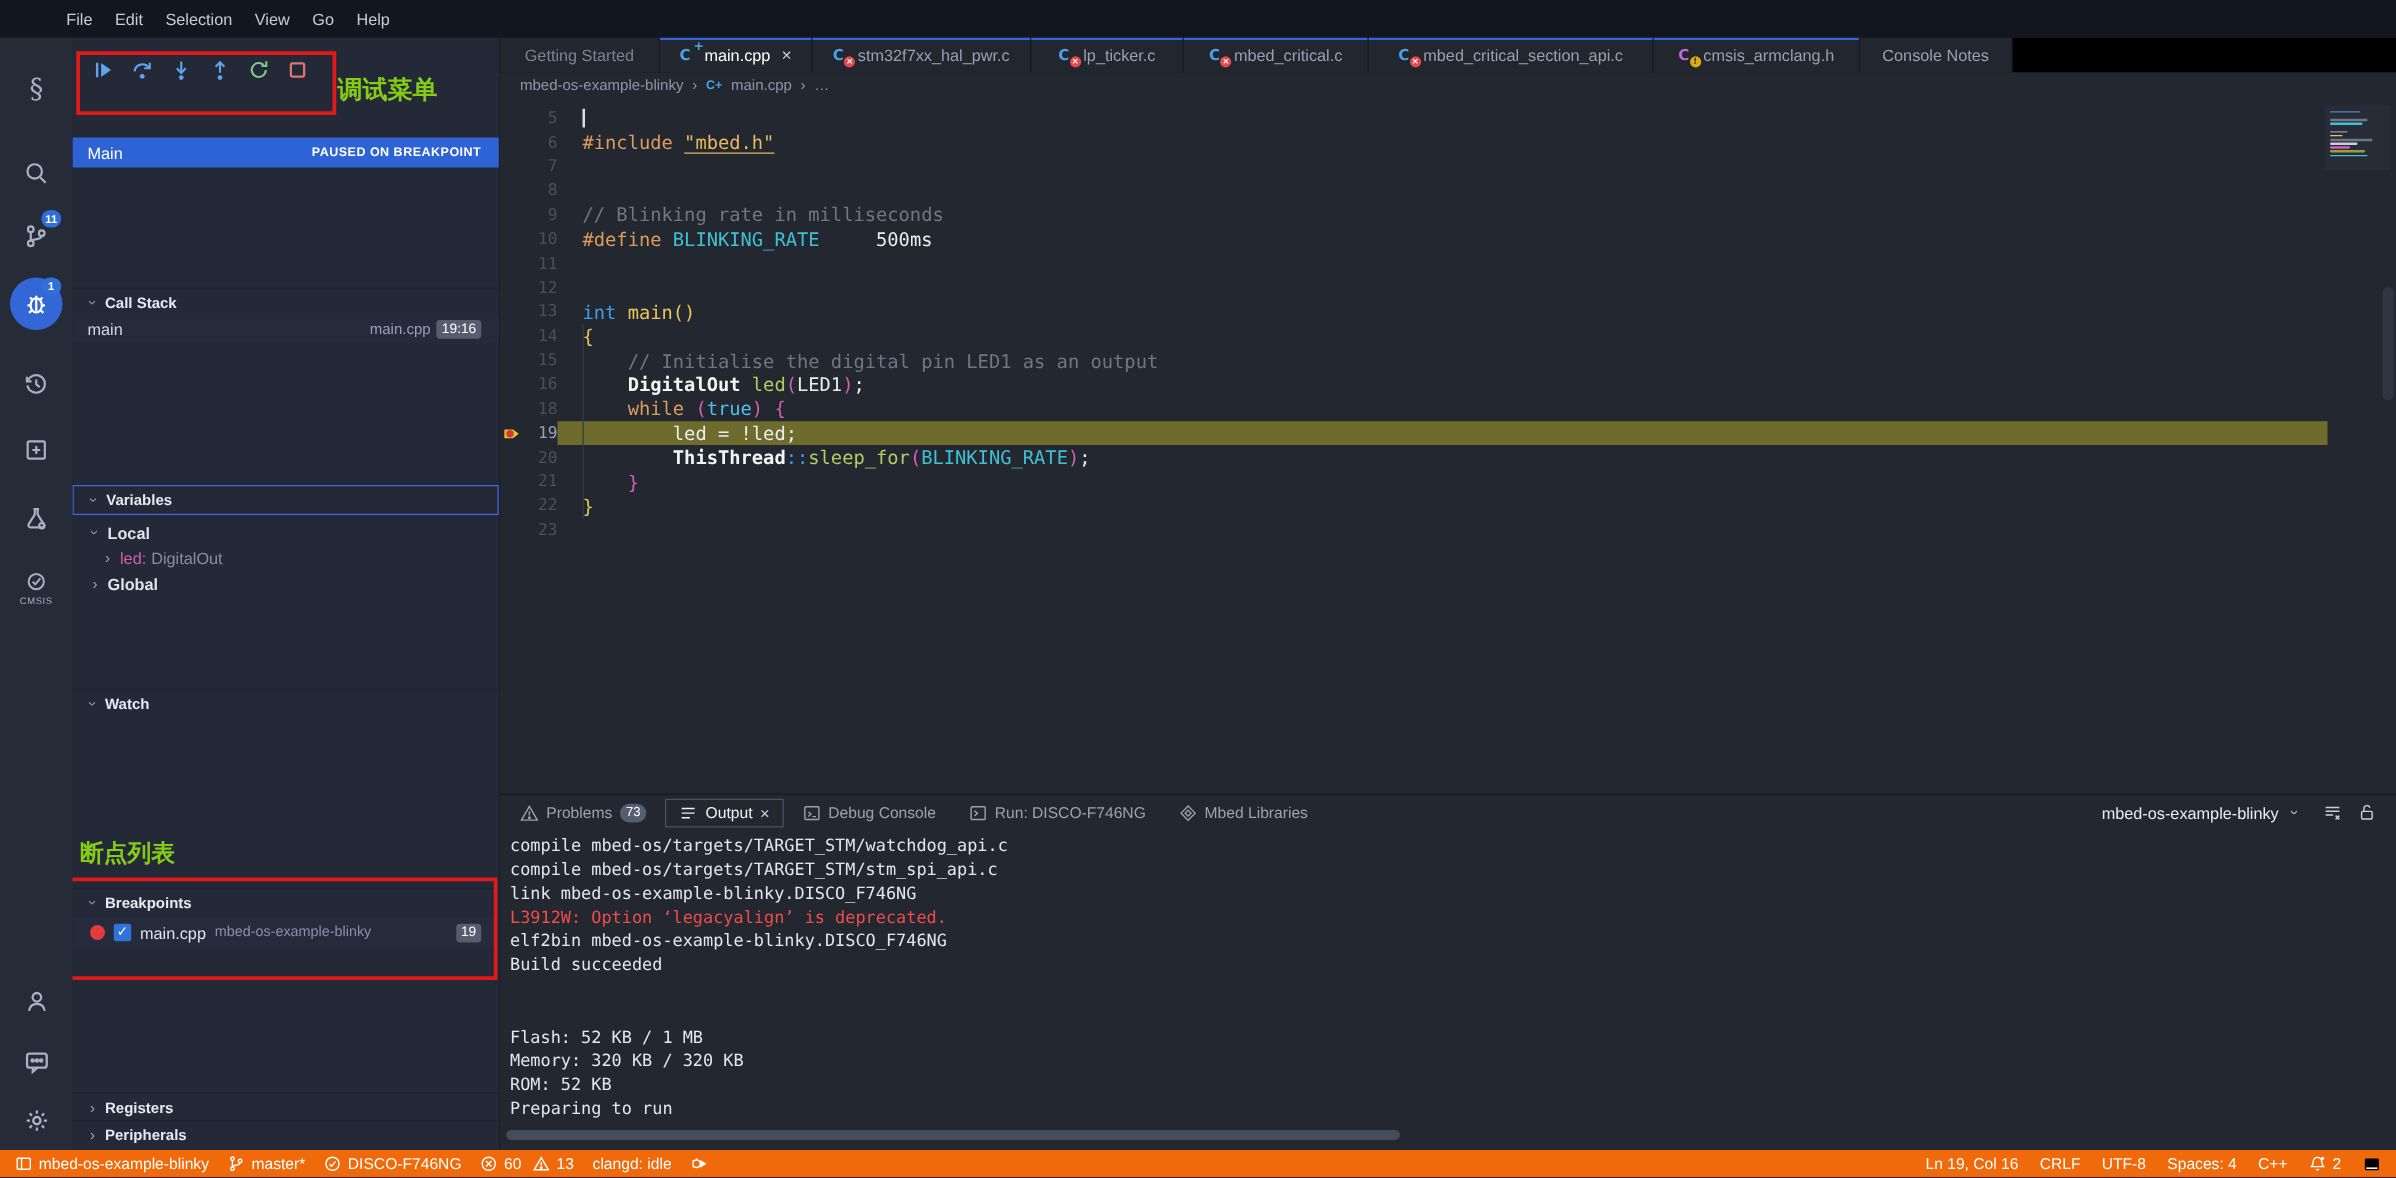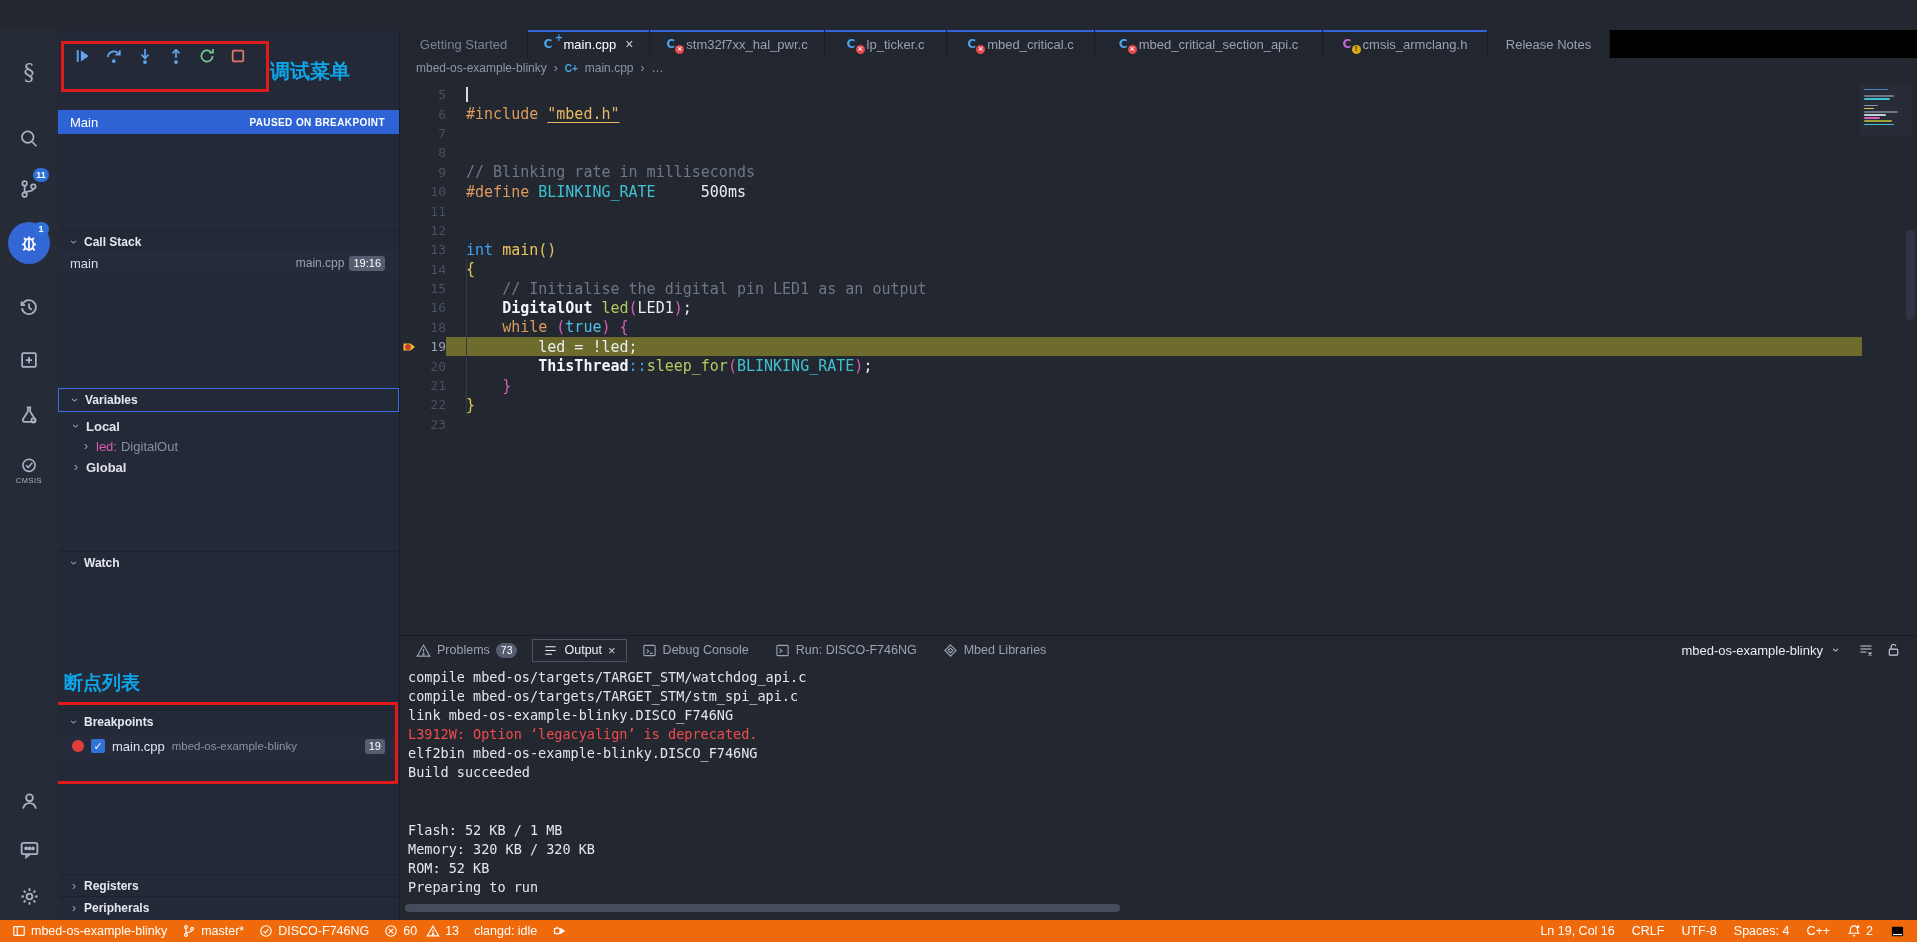--- a/index.html
+++ b/index.html
@@ -47,21 +47,21 @@
   .var-type{color:#878fa2;margin-left:4px;}
   .bp-row{position:absolute;top:704px;left:0;width:100%;height:24px;display:flex;align-items:center;gap:7px;
           padding:0 14px 0 14px;box-sizing:border-box;font-size:13px;color:#dde2ec;background:#262b3c;}
   .bp-dot{width:12px;height:12px;border-radius:50%;background:#e23c3c;flex:none;}
   .bp-check{width:14px;height:14px;border-radius:2px;background:#2f72d9;color:#fff;font-size:11px;
             line-height:14px;text-align:center;flex:none;}
   .bp-path{color:#8a92a6;font-size:11.5px;}
   .bp-badge{margin-left:auto;}
   
   .anno-box{position:absolute;border:3px solid #e01a1a;z-index:40;pointer-events:none;}
-  .anno-text{position:absolute;color:#0ea5e9;font-weight:bold;z-index:40;
+  .anno-text{position:absolute;color:#84cc16;font-weight:bold;z-index:40;
              font-family:"DejaVu Sans",sans-serif;}
   
   .tabbar{position:absolute;left:400px;top:30px;right:0;height:28px;background:#000000;display:flex;z-index:2;}
   .etab{position:relative;height:28px;box-sizing:border-box;background:#21262f;border-right:1px solid #161b24;
         display:flex;align-items:center;justify-content:center;gap:7px;font-size:13px;color:#98a0b3;flex:none;}
   .etab.tb::before{content:"";position:absolute;top:0;left:0;right:0;height:2px;background:#3565d8;}
   .etab.active{background:#23272f;color:#fff;}
   .etab.dim{color:#7b8396;}
   .etab-close{color:#c9cfdd;font-size:14px;margin-left:2px;}
   .ficon{position:relative;font-size:12px;font-weight:bold;color:#4aa3e8;width:13px;flex:none;
@@ -116,20 +116,28 @@
              display:flex;align-items:center;font-size:12.5px;padding:0 12px;box-sizing:border-box;gap:15px;z-index:6;}
   .sb-item{display:flex;align-items:center;gap:5px;white-space:nowrap;}
   .sb-item svg{stroke:#fff;fill:none;stroke-width:1.3;}
   .sb-right{margin-left:auto;display:flex;gap:17px;align-items:center;}
 </style>
 </head>
 <body>
 
 <div class="app">
 
+  <div class="titlebar" id="menubar">
+      <span class="menu-item">File</span>
+      <span class="menu-item">Edit</span>
+      <span class="menu-item">Selection</span>
+      <span class="menu-item">View</span>
+      <span class="menu-item">Go</span>
+      <span class="menu-item">Help</span>
+    </div>
 
   <div class="activitybar">
     <div class="ab-icon" style="top:20px">
         <span class="mbed-glyph">§</span>
       </div>
     <div class="ab-icon" style="top:88px">
       <svg width="20" height="20" viewBox="0 0 16 16">
           <circle cx="7" cy="6.5" r="4.6"></circle>
           <path d="M10.5 10.2 14 13.8"></path>
         </svg>
@@ -336,21 +344,21 @@
       </div>
       <div class="etab tb" style="width: 228px;">
         <span class="ficon c-error">C<i class="fbadge">×</i></span>
         <span class="etab-label">mbed_critical_section_api.c</span>
       </div>
       <div class="etab tb" style="width: 165px;">
         <span class="ficon c-warning">C<i class="fbadge warn">!</i></span>
         <span class="etab-label">cmsis_armclang.h</span>
       </div>
       <div class="etab" style="width: 122px;">
-        <span class="etab-label">Release Notes</span>
+        <span class="etab-label">Console Notes</span>
       </div>
     </div>
 
   <div class="breadcrumb">
     <span>mbed-os-example-blinky</span>
     <span>›</span>
     <span class="bc-icon">C+</span>
     <span>main.cpp</span>
     <span>›</span>
     <span>…</span>

